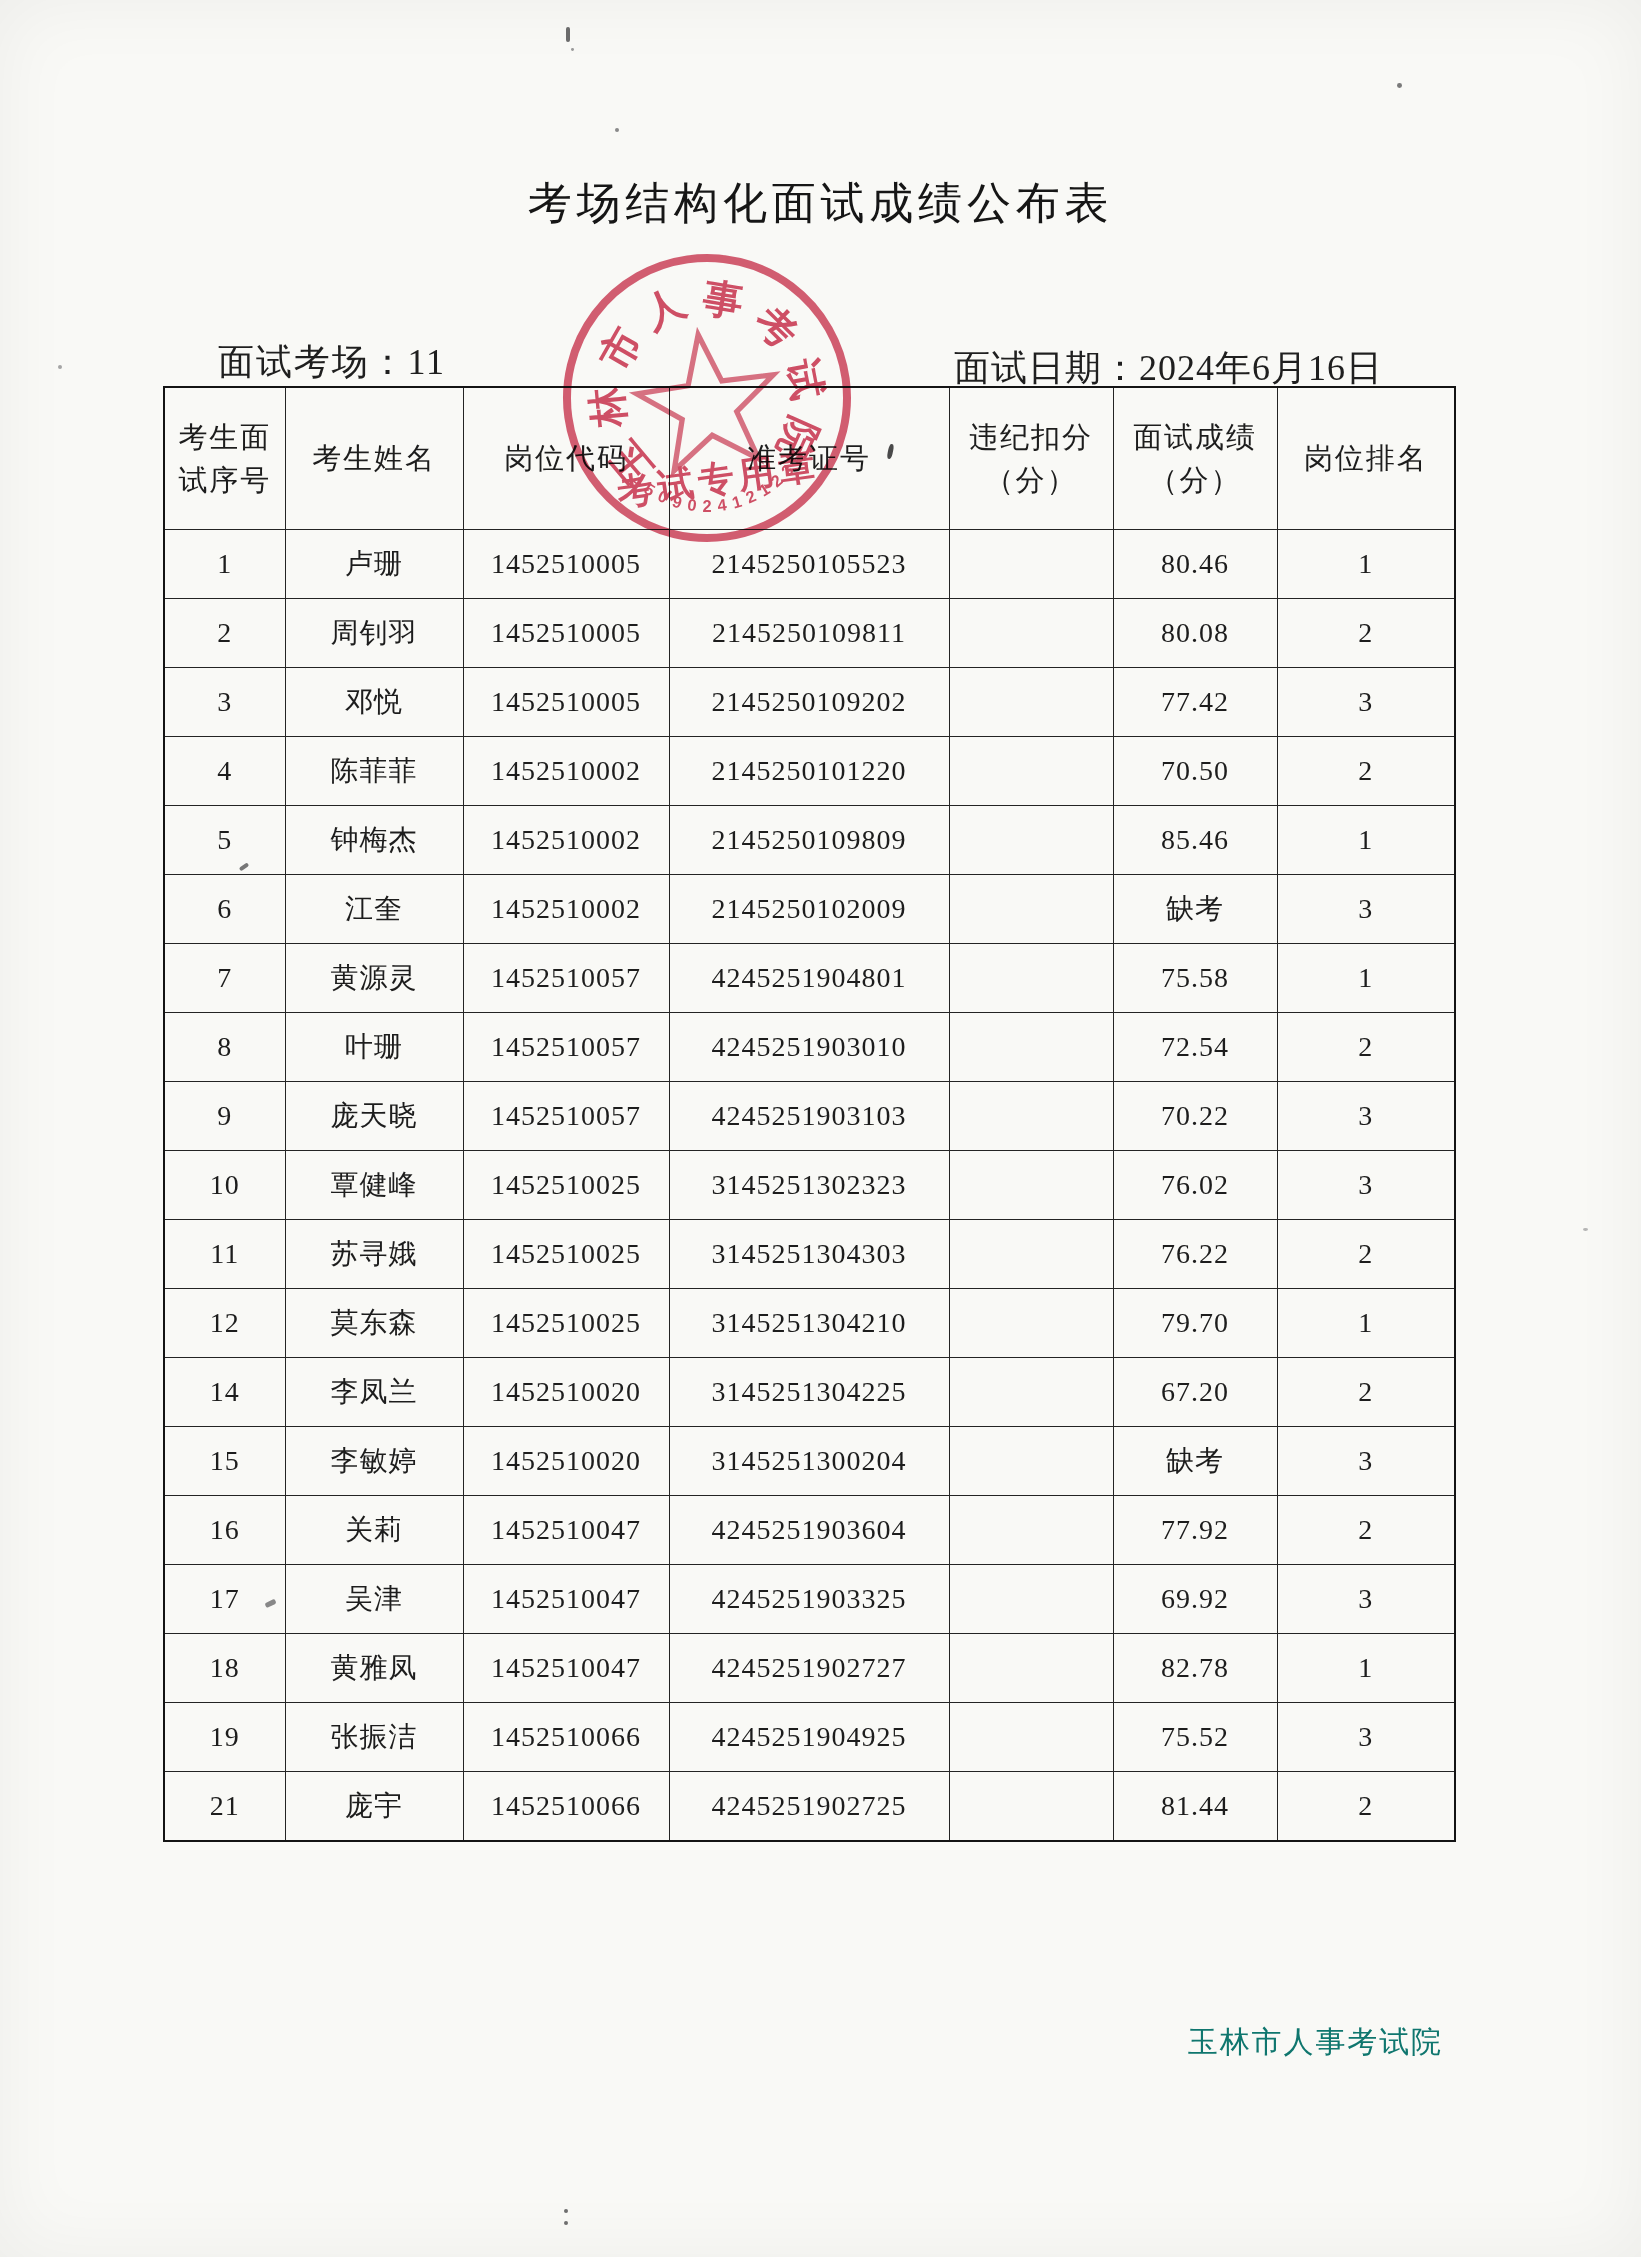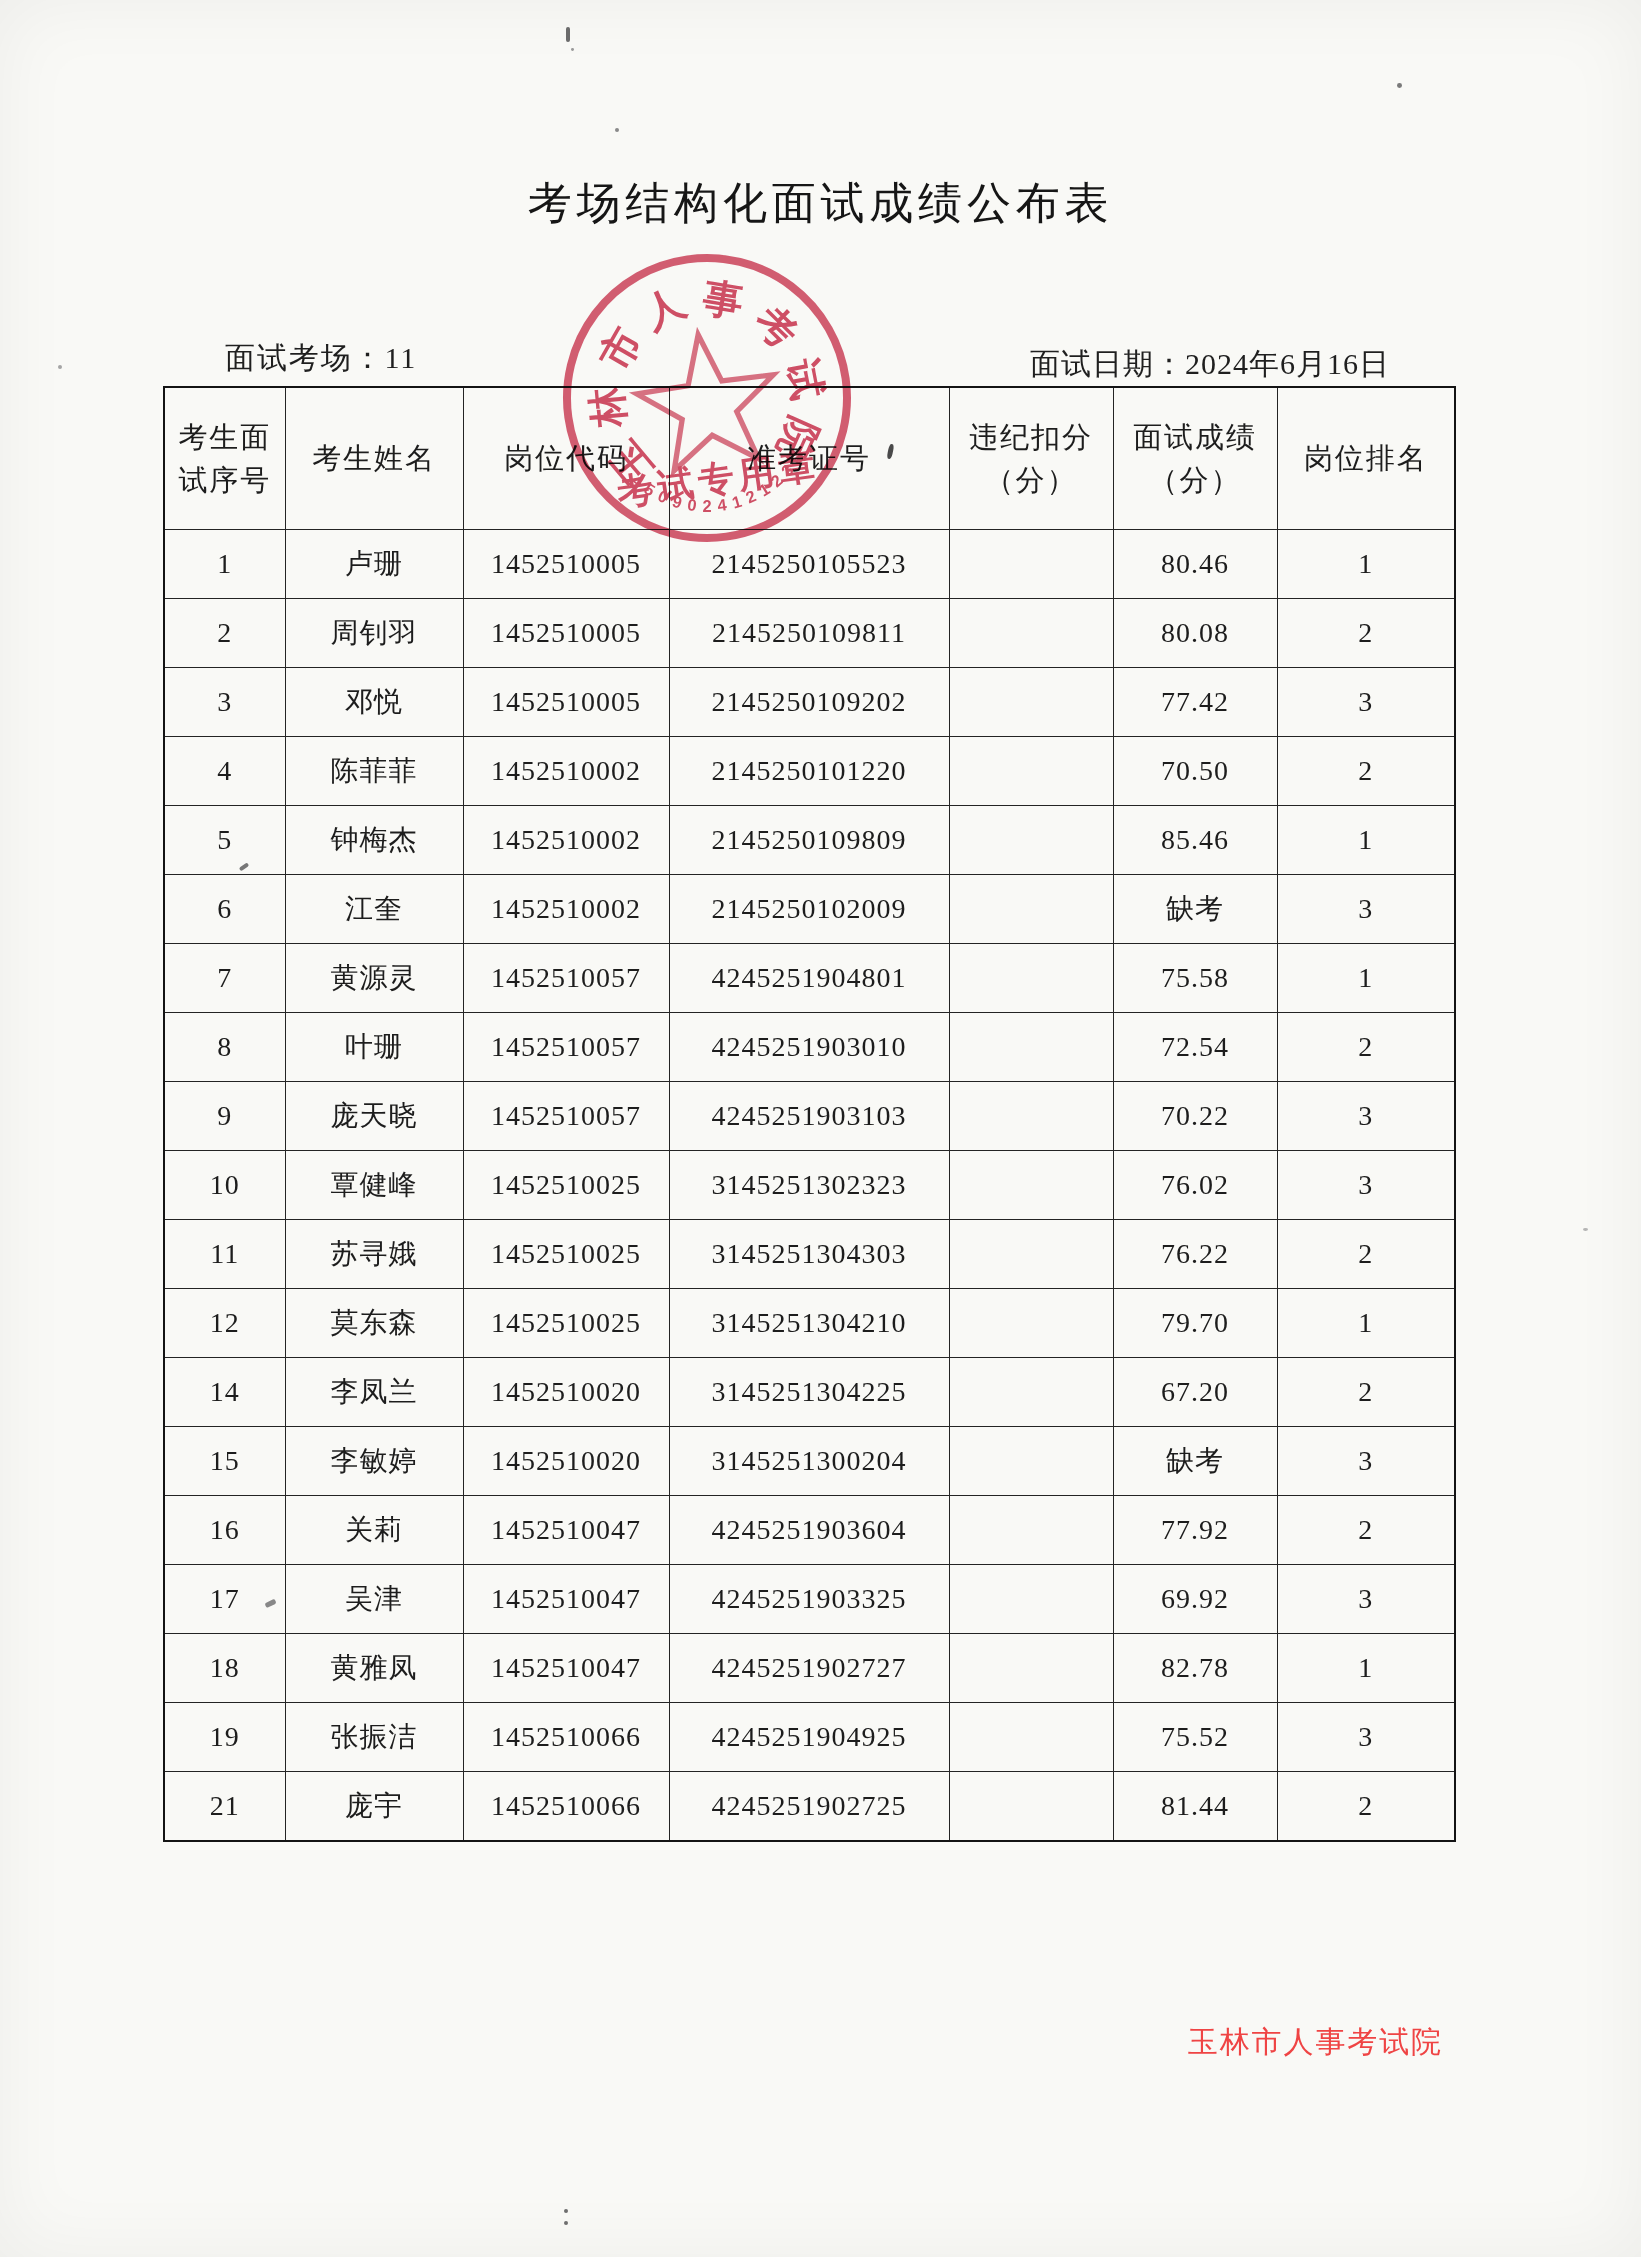--- a/index.html
+++ b/index.html
@@ -8,41 +8,41 @@
     background:#f9f9f6;
     box-shadow:inset 0 0 77px rgba(0,0,0,0.05);
     font-family:"Liberation Serif","DejaVu Serif",serif;
     color:#1f1f1f;
   }
   .title{
     position:absolute;top:174px;left:0;width:1641px;
     text-align:center;font-size:44px;font-weight:400;letter-spacing:4.8px;
     color:#161616;
   }
-  .meta{position:absolute;left:170px;top:338px;width:1290px;height:42px;font-size:30px;}
+  .meta{position:absolute;left:163px;top:338px;width:1290px;height:42px;font-size:36px;}
   .meta .venue{position:absolute;left:55px;top:0;letter-spacing:1.9px;}
   .meta .date{position:absolute;right:70px;top:5.8px;letter-spacing:1px;}
 
   table.score{
     position:absolute;left:163px;top:386px;width:1290px;
     border-collapse:collapse;table-layout:fixed;
   }
   table.score th,table.score td{
     border:1.9px solid #242424;text-align:center;vertical-align:middle;
     padding:0;color:#1d1d1d;
   }
   table.score{border:2.9px solid #141414;padding-left:8px;}
   table.score thead th{height:141px;font-weight:400;font-size:29px;letter-spacing:1.9px;}
   table.score thead th .hl{display:block;line-height:1.45;}
   table.score thead th .hl:empty{display:none;}
   table.score td{height:68px;font-size:28px;letter-spacing:1px;}
 
   .footer{
     position:absolute;left:163px;top:2022px;width:1280px;
-    text-align:right;font-size:30px;letter-spacing:1.9px;color:#ef4444;
+    text-align:right;font-size:30px;letter-spacing:1.9px;color:#0f766e;
   }
 
   
   .stamp{
     position:absolute;left:563px;top:254px;width:288px;height:288px;
     transform:rotate(-8deg);
     mix-blend-mode:multiply;opacity:.9;
     pointer-events:none;
   }
   .stamp-ring{position:absolute;inset:0;border:8.7px solid currentColor;border-radius:50%;opacity:.92;}

